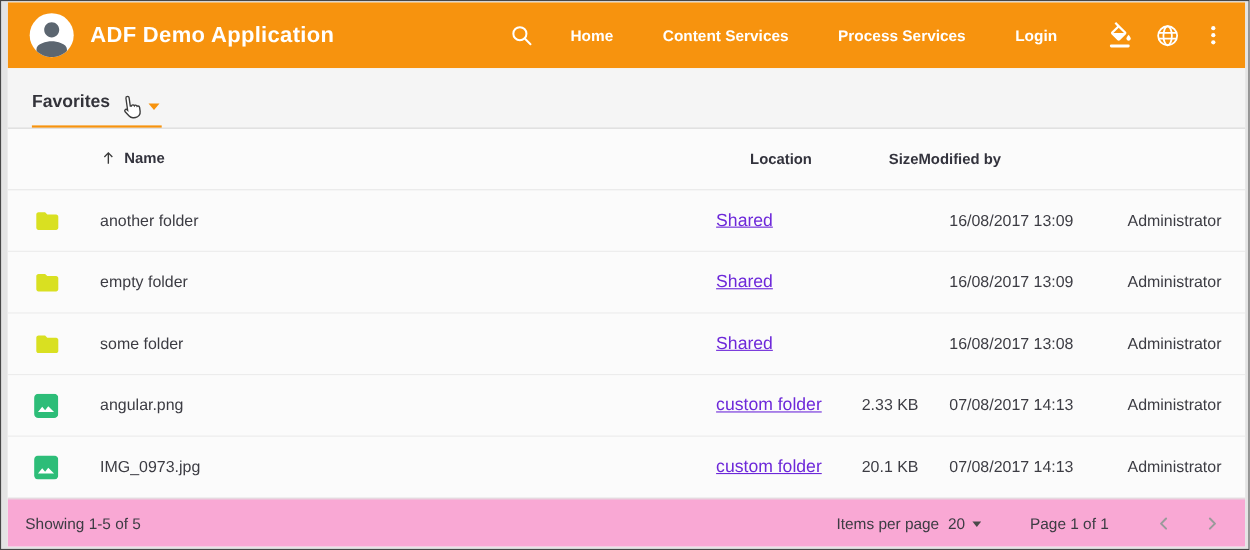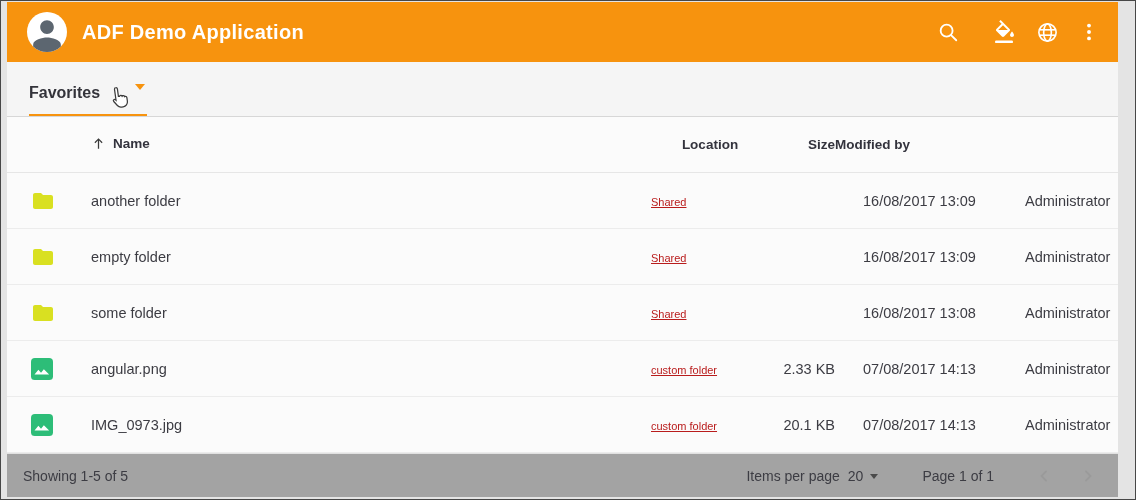--- a/index.html
+++ b/index.html
@@ -5,21 +5,21 @@
   * { box-sizing: border-box; margin: 0; padding: 0; }
   body {
     font-family: "Liberation Sans", sans-serif;
     background: #888;
     width: 1136px; height: 500px;
   }
   .screen {
     width: 1136px; height: 500px;
     border: 1px solid #474747;
     background: #e4e4e4;
-    padding: 1px 17px 2px 6px;
+    padding: 1px 3px 2px 6px;
   }
   .window {
     height: 100%;
     display: flex; flex-direction: column;
     background: #fbfbfb;
     overflow: hidden;
   }
 
   
   .app-header {
@@ -51,21 +51,21 @@
   
   .tab-bar {
     flex: 0 0 55px;
     background: #f5f5f5;
     border-bottom: 1px solid #d7d7d7;
     position: relative;
     display: flex; align-items: flex-end;
     padding: 0 0 0 22px;
   }
   .tab {
-    display: inline-flex; align-items: flex-start; justify-content: space-between;
+    display: inline-flex; align-items: flex-end; justify-content: space-between;
     width: 118px;
     padding: 0 2px 12px 0;
     border-bottom: 2px solid #f7930e;
     cursor: pointer;
   }
   .tab-label { font-size: 16px; font-weight: 700; color: #33333a; }
   .caret-down {
     width: 0; height: 0;
     border-left: 5px solid transparent;
     border-right: 5px solid transparent;
@@ -91,29 +91,29 @@
   }
   .th-name { display: flex; align-items: flex-start; gap: 7px; }
   .th-location { text-align: center; }
   .th-size, .td-size { text-align: right; }
   .th-modified, .td-modified { padding-left: 28px; }
   .td {
     font-size: 14.5px; color: #3c3c43; white-space: nowrap;
   }
   .td-location { padding-left: 6px; }
   .td-location a, .link {
-    color: #b91c1c; text-decoration: underline; cursor: pointer;
-    font-size: 11px;
+    color: #6d28d9; text-decoration: underline; cursor: pointer;
+    font-size: 16px;
   }
   .row-icon { display: flex; align-items: center; }
 
   
   .footer {
     flex: 1 1 auto;
-    background: #a3a3a3;
+    background: #f9a8d4;
     border-top: 1px solid #e1e1e1;
     display: flex; align-items: center;
     padding: 0 20px 0 16px;
     color: #3c3c43; font-size: 14px;
   }
   .footer-spacer { flex: 1; }
   .ipp-group { display: flex; align-items: flex-end; gap: 8px; margin-right: 44px; }
   .ipp-value { display: flex; align-items: center; gap: 7px; cursor: pointer; }
   .caret-down-dark {
     width: 0; height: 0;
@@ -141,20 +141,26 @@
       <div class="app-title">ADF Demo Application</div>
       <div class="header-spacer"></div>
 
       <div class="icon-btn search-btn">
         <svg width="22" height="22" viewBox="0 0 24 24" fill="none" stroke="#fff" stroke-width="2" stroke-linecap="round">
             <circle cx="10.5" cy="10.5" r="6.5"></circle>
             <line x1="15.6" y1="15.6" x2="21" y2="21"></line>
           </svg>
       </div>
 
+      <nav class="main-nav">
+        <span class="nav-item">Home</span>
+        <span class="nav-item">Content Services</span>
+        <span class="nav-item">Process Services</span>
+        <span class="nav-item">Login</span>
+      </nav>
 
       <div class="header-icons">
         <div class="icon-btn">
           <svg width="24" height="24" viewBox="0 0 24 24" fill="#fff">
               <path d="M16.56 8.94L7.62 0 6.21 1.41l2.38 2.38-5.15 5.15c-.59.59-.59 1.54 0 2.12l5.5 5.5c.29.29.68.44 1.06.44s.77-.15 1.06-.44l5.5-5.5c.59-.58.59-1.53 0-2.12zM5.21 10L10 5.21 14.79 10H5.21zM19 11.5s-2 2.17-2 3.5c0 1.1.9 2 2 2s2-.9 2-2c0-1.33-2-3.5-2-3.5z"></path>
               <rect x="2" y="20.5" width="18" height="2.6" rx="1.2"></rect>
             </svg>
         </div>
         <div class="icon-btn">
           <svg width="23" height="23" viewBox="0 0 24 24" fill="none" stroke="#fff" stroke-width="1.7">

